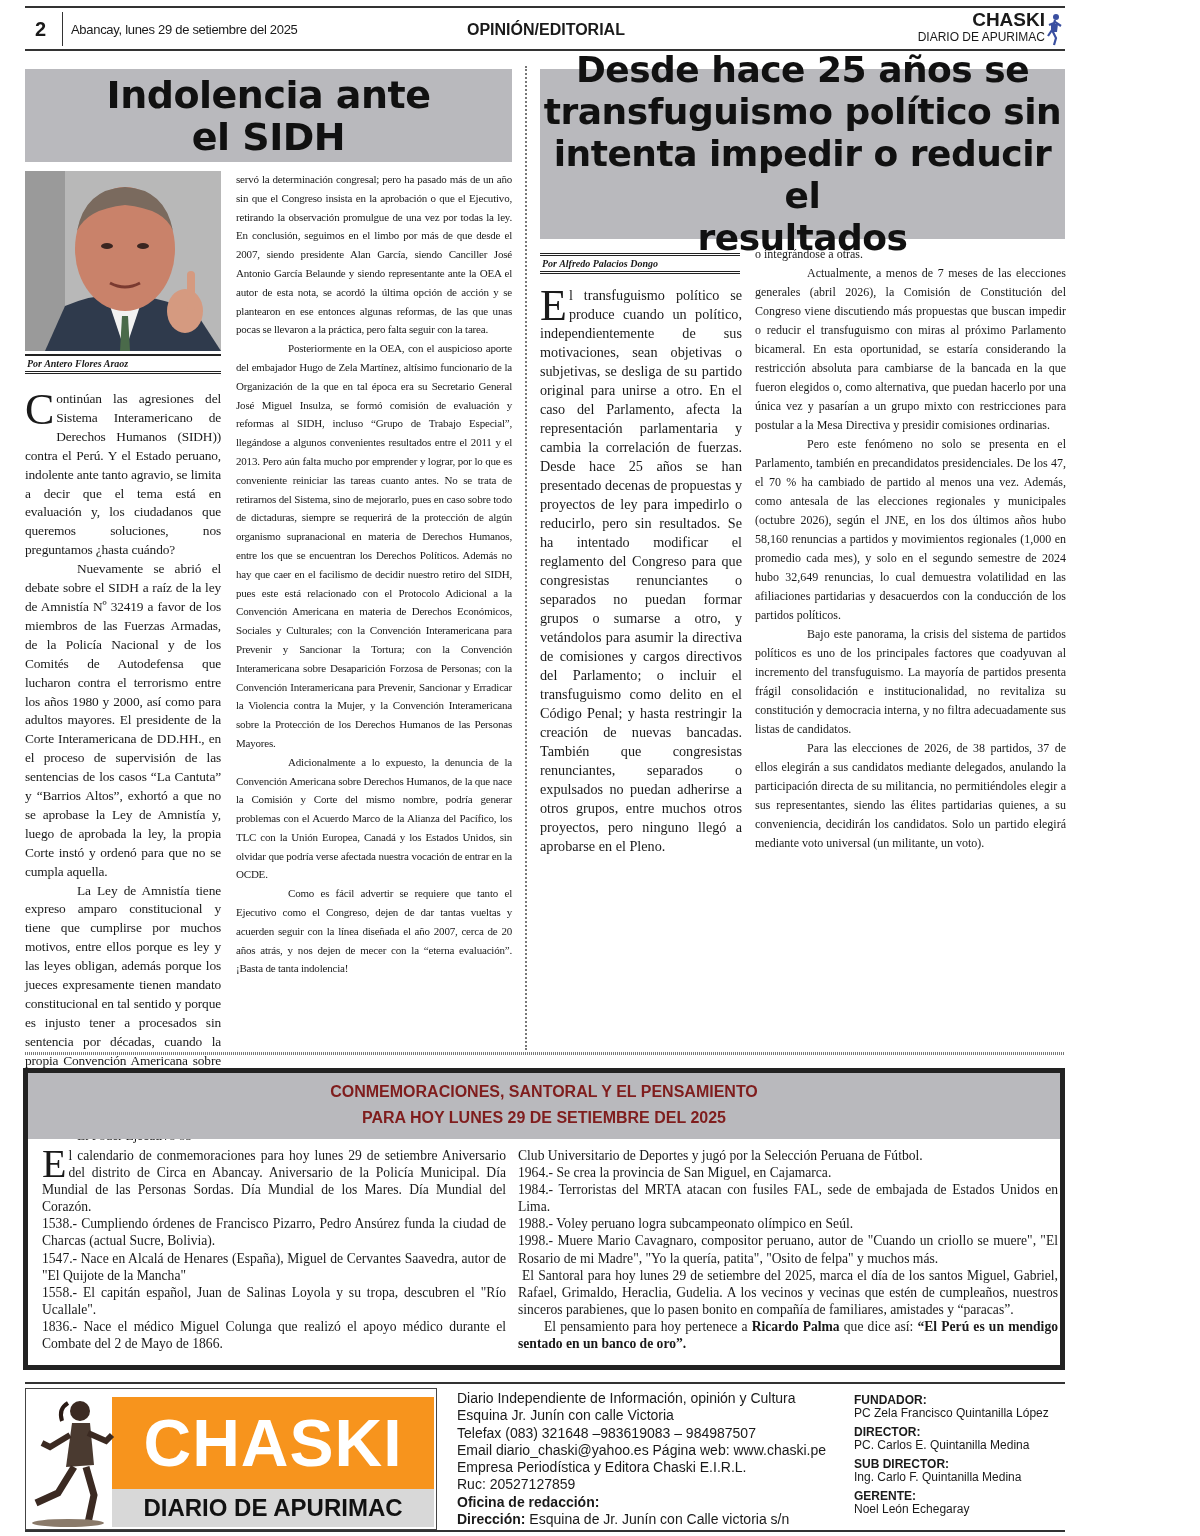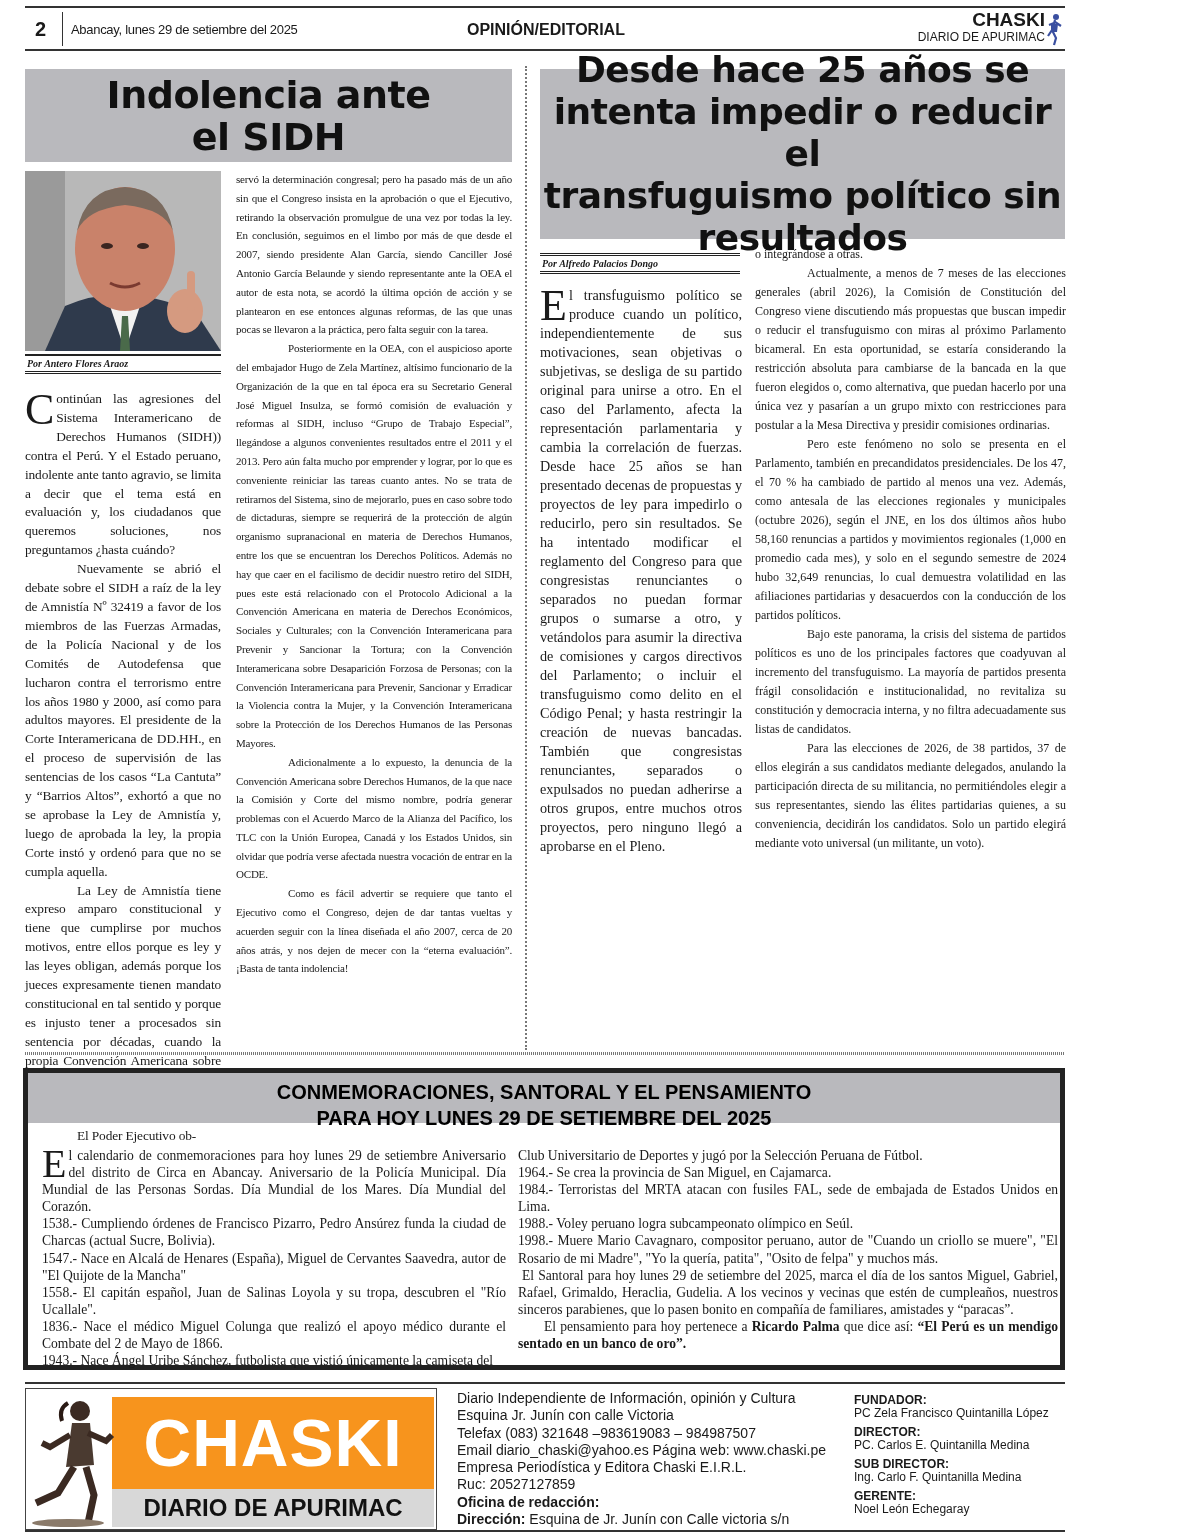--- a/index.html
+++ b/index.html
@@ -48,23 +48,23 @@
   .dropcap { float: left; font-size: 44px; line-height: 36px; margin: 2px 2px 0 0; font-family: "Liberation Serif", serif; }
 
   .t-l1 { left: 25px; top: 390px; width: 196px; letter-spacing: -0.15px; }
   .t-l2 { left: 236px; top: 170px; width: 276px; font-size: 11px; line-height: 18.8px; letter-spacing: -0.2px; }
   .t-r1 { left: 540px; top: 286px; width: 202px; font-size: 14.2px; line-height: 19px; }
   .t-r2 { left: 755px; top: 245px; width: 311px; font-size: 12px; line-height: 19px; }
 
   
   .conm-box { position: absolute; left: 23px; top: 1068px; width: 1042px; height: 302px;
     border: 5px solid #222; }
-  .conm-head { position: absolute; left: 0; top: 0; width: 100%; height: 50px; background: #b9b9bd;
-    text-align: center; font-family: "Liberation Sans", sans-serif; font-weight: bold; color: #000000;
-    font-size: 20px; line-height: 26px; padding-top: 6px; }
+  .conm-head { position: absolute; left: 0; top: 0; width: 100%; height: 66px; background: #b9b9bd;
+    text-align: center; font-family: "Liberation Sans", sans-serif; font-weight: bold; color: #7f1d1d;
+    font-size: 16px; line-height: 26px; padding-top: 6px; }
   .conm-text { position: absolute; font-size: 13.6px; line-height: 17.1px; text-align: justify; }
   .conm-left { left: 14px; top: 74px; width: 464px; }
   .conm-right { left: 490px; top: 74px; width: 540px; }
   .conm-text .dropcap { font-size: 40px; line-height: 30px; }
   .conm-text p.ind { text-indent: 26px; }
   .conm-text p.ind-s { text-indent: 4px; }
 
   
   .footer { position: absolute; left: 25px; top: 1382px; width: 1040px; height: 150px;
     border-top: 2px solid #333; border-bottom: 2px solid #333; }
@@ -140,22 +140,22 @@
 <div class="text t-l2">
   <p>servó la determinación congresal; pero ha pasado más de un año sin que el Congreso insista en la aprobación o que el Ejecutivo, retirando la observación promulgue de una vez por todas la ley. En conclusión, seguimos en el limbo por más de que desde el 2007, siendo presidente Alan García, siendo Canciller José Antonio García Belaunde y siendo representante ante la OEA el autor de esta nota, se acordó la última opción de acción y se plantearon en ese entonces algunas reformas, de las que unas pocas se llevaron a la práctica, pero falta seguir con la tarea.</p>
   <p class="ind">Posteriormente en la OEA, con el auspicioso aporte del embajador Hugo de Zela Martínez, altísimo funcionario de la Organización de la que en tal época era su Secretario General José Miguel Insulza, se formó comisión de evaluación y reformas al SIDH, incluso “Grupo de Trabajo Especial”, llegándose a algunos convenientes resultados entre el 2011 y el 2013. Pero aún falta mucho por emprender y lograr, por lo que es conveniente reiniciar las tareas cuanto antes.        No se trata de retirarnos del Sistema, sino de mejorarlo, pues en caso sobre todo de dictaduras, siempre se requerirá de la protección de algún organismo supranacional en materia de Derechos Humanos, entre los que se encuentran los Derechos Políticos. Además no hay que caer en el facilismo de decidir nuestro retiro del SIDH, pues este está relacionado con el Protocolo Adicional a la Convención Americana en materia de Derechos Económicos, Sociales y Culturales; con la Convención Interamericana para Prevenir y Sancionar la Tortura; con la Convención Interamericana sobre Desaparición Forzosa de Personas; con la Convención Interamericana para Prevenir, Sancionar y Erradicar la Violencia contra la Mujer, y la Convención Interamericana sobre la Protección de los Derechos Humanos de las Personas Mayores.</p>
   <p class="ind">Adicionalmente a lo expuesto, la denuncia de la Convención Americana sobre Derechos Humanos, de la que nace la Comisión y Corte del mismo nombre, podría generar problemas con el Acuerdo Marco de la Alianza del Pacífico, los TLC con la Unión Europea, Canadá y los Estados Unidos, sin olvidar que podría verse afectada nuestra vocación de entrar en la OCDE.</p>
   <p class="ind">Como es fácil advertir se requiere que tanto el Ejecutivo como el Congreso, dejen de dar tantas vueltas y acuerden seguir con la línea diseñada el año 2007, cerca de 20 años atrás, y nos dejen de mecer con la “eterna evaluación”. ¡Basta de tanta indolencia!</p>
 </div>
 
 <div class="headline-box hl-right">
   <div>
     <div>Desde hace 25 años se</div>
+    <div>transfuguismo político sin</div>
     <div>intenta impedir o reducir el</div>
-    <div>transfuguismo político sin</div>
     <div>resultados</div>
   </div>
 </div>
 <div class="byline byline-right">Por Alfredo Palacios Dongo</div>
 
 <div class="text t-r1">
   <p><span class="dropcap">E</span><span>l transfuguismo político se produce cuando un político, independientemente de sus motivaciones, sean objetivas o subjetivas, se desliga de su partido original para unirse a otro. En el caso del Parlamento, afecta la representación parlamentaria y cambia la correlación de fuerzas. Desde hace 25 años se han presentado decenas de propuestas y proyectos de ley para impedirlo o reducirlo, pero sin resultados. Se ha intentado modificar el reglamento del Congreso para que congresistas renunciantes o separados no puedan formar grupos o sumarse a otro, y vetándolos para asumir la directiva de comisiones y cargos directivos del Parlamento; o incluir el transfuguismo como delito en el Código Penal; y hasta restringir la creación de nuevas bancadas. También que congresistas renunciantes, separados o expulsados no puedan adherirse a otros grupos, entre muchos otros proyectos, pero ninguno llegó a aprobarse en el Pleno.</span></p>
 </div>
 
 <div class="text t-r2">
@@ -172,21 +172,20 @@
   <div class="conm-head">
     <div>CONMEMORACIONES, SANTORAL Y EL PENSAMIENTO</div>
     <div>PARA  HOY LUNES 29 DE SETIEMBRE DEL 2025</div>
   </div>
   <div class="conm-text conm-left">
     <p><span class="dropcap">E</span><span>l calendario de conmemoraciones para hoy lunes 29 de setiembre Aniversario del distrito de Circa en Abancay. Aniversario de la Policía Municipal. Día Mundial de las Personas Sordas. Día Mundial de los Mares. Día Mundial del Corazón.</span></p>
     <p>1538.- Cumpliendo órdenes de Francisco Pizarro, Pedro Ansúrez funda la ciudad de Charcas (actual Sucre, Bolivia).</p>
     <p>1547.- Nace en Alcalá de Henares (España), Miguel de Cervantes Saavedra, autor de "El Quijote de la Mancha"</p>
     <p>1558.- El capitán español, Juan de Salinas Loyola y su tropa, descubren el "Río Ucallale".</p>
     <p>1836.- Nace el médico Miguel Colunga que realizó el apoyo médico durante el Combate del 2 de Mayo de 1866.</p>
-    <p>1943.- Nace Ángel Uribe Sánchez, futbolista que vistió únicamente la camiseta del</p>
   </div>
   <div class="conm-text conm-right">
     <p>Club Universitario de Deportes y jugó por la Selección Peruana de Fútbol.</p>
     <p>1964.- Se crea la provincia de San Miguel, en Cajamarca.</p>
     <p>1984.- Terroristas del MRTA atacan con fusiles FAL, sede de embajada de Estados Unidos en Lima.</p>
     <p>1988.- Voley peruano logra subcampeonato olímpico en Seúl.</p>
     <p>1998.- Muere Mario Cavagnaro, compositor peruano, autor de "Cuando un criollo se muere", "El Rosario de mi Madre", "Yo la quería, patita", "Osito de felpa" y muchos más.</p>
     <p class="ind-s">El Santoral para hoy lunes 29 de setiembre del 2025, marca el día de los santos Miguel, Gabriel, Rafael, Grimaldo, Heraclia, Gudelia. A los vecinos y vecinas que estén de cumpleaños, nuestros sinceros parabienes, que lo pasen bonito en compañía de familiares, amistades y “paracas”.</p>
     <p class="ind"><span>El pensamiento para hoy pertenece a </span><b>Ricardo Palma</b><span> que dice así: </span><b>“El Perú es un mendigo sentado en un banco de oro”.</b></p>
   </div>

